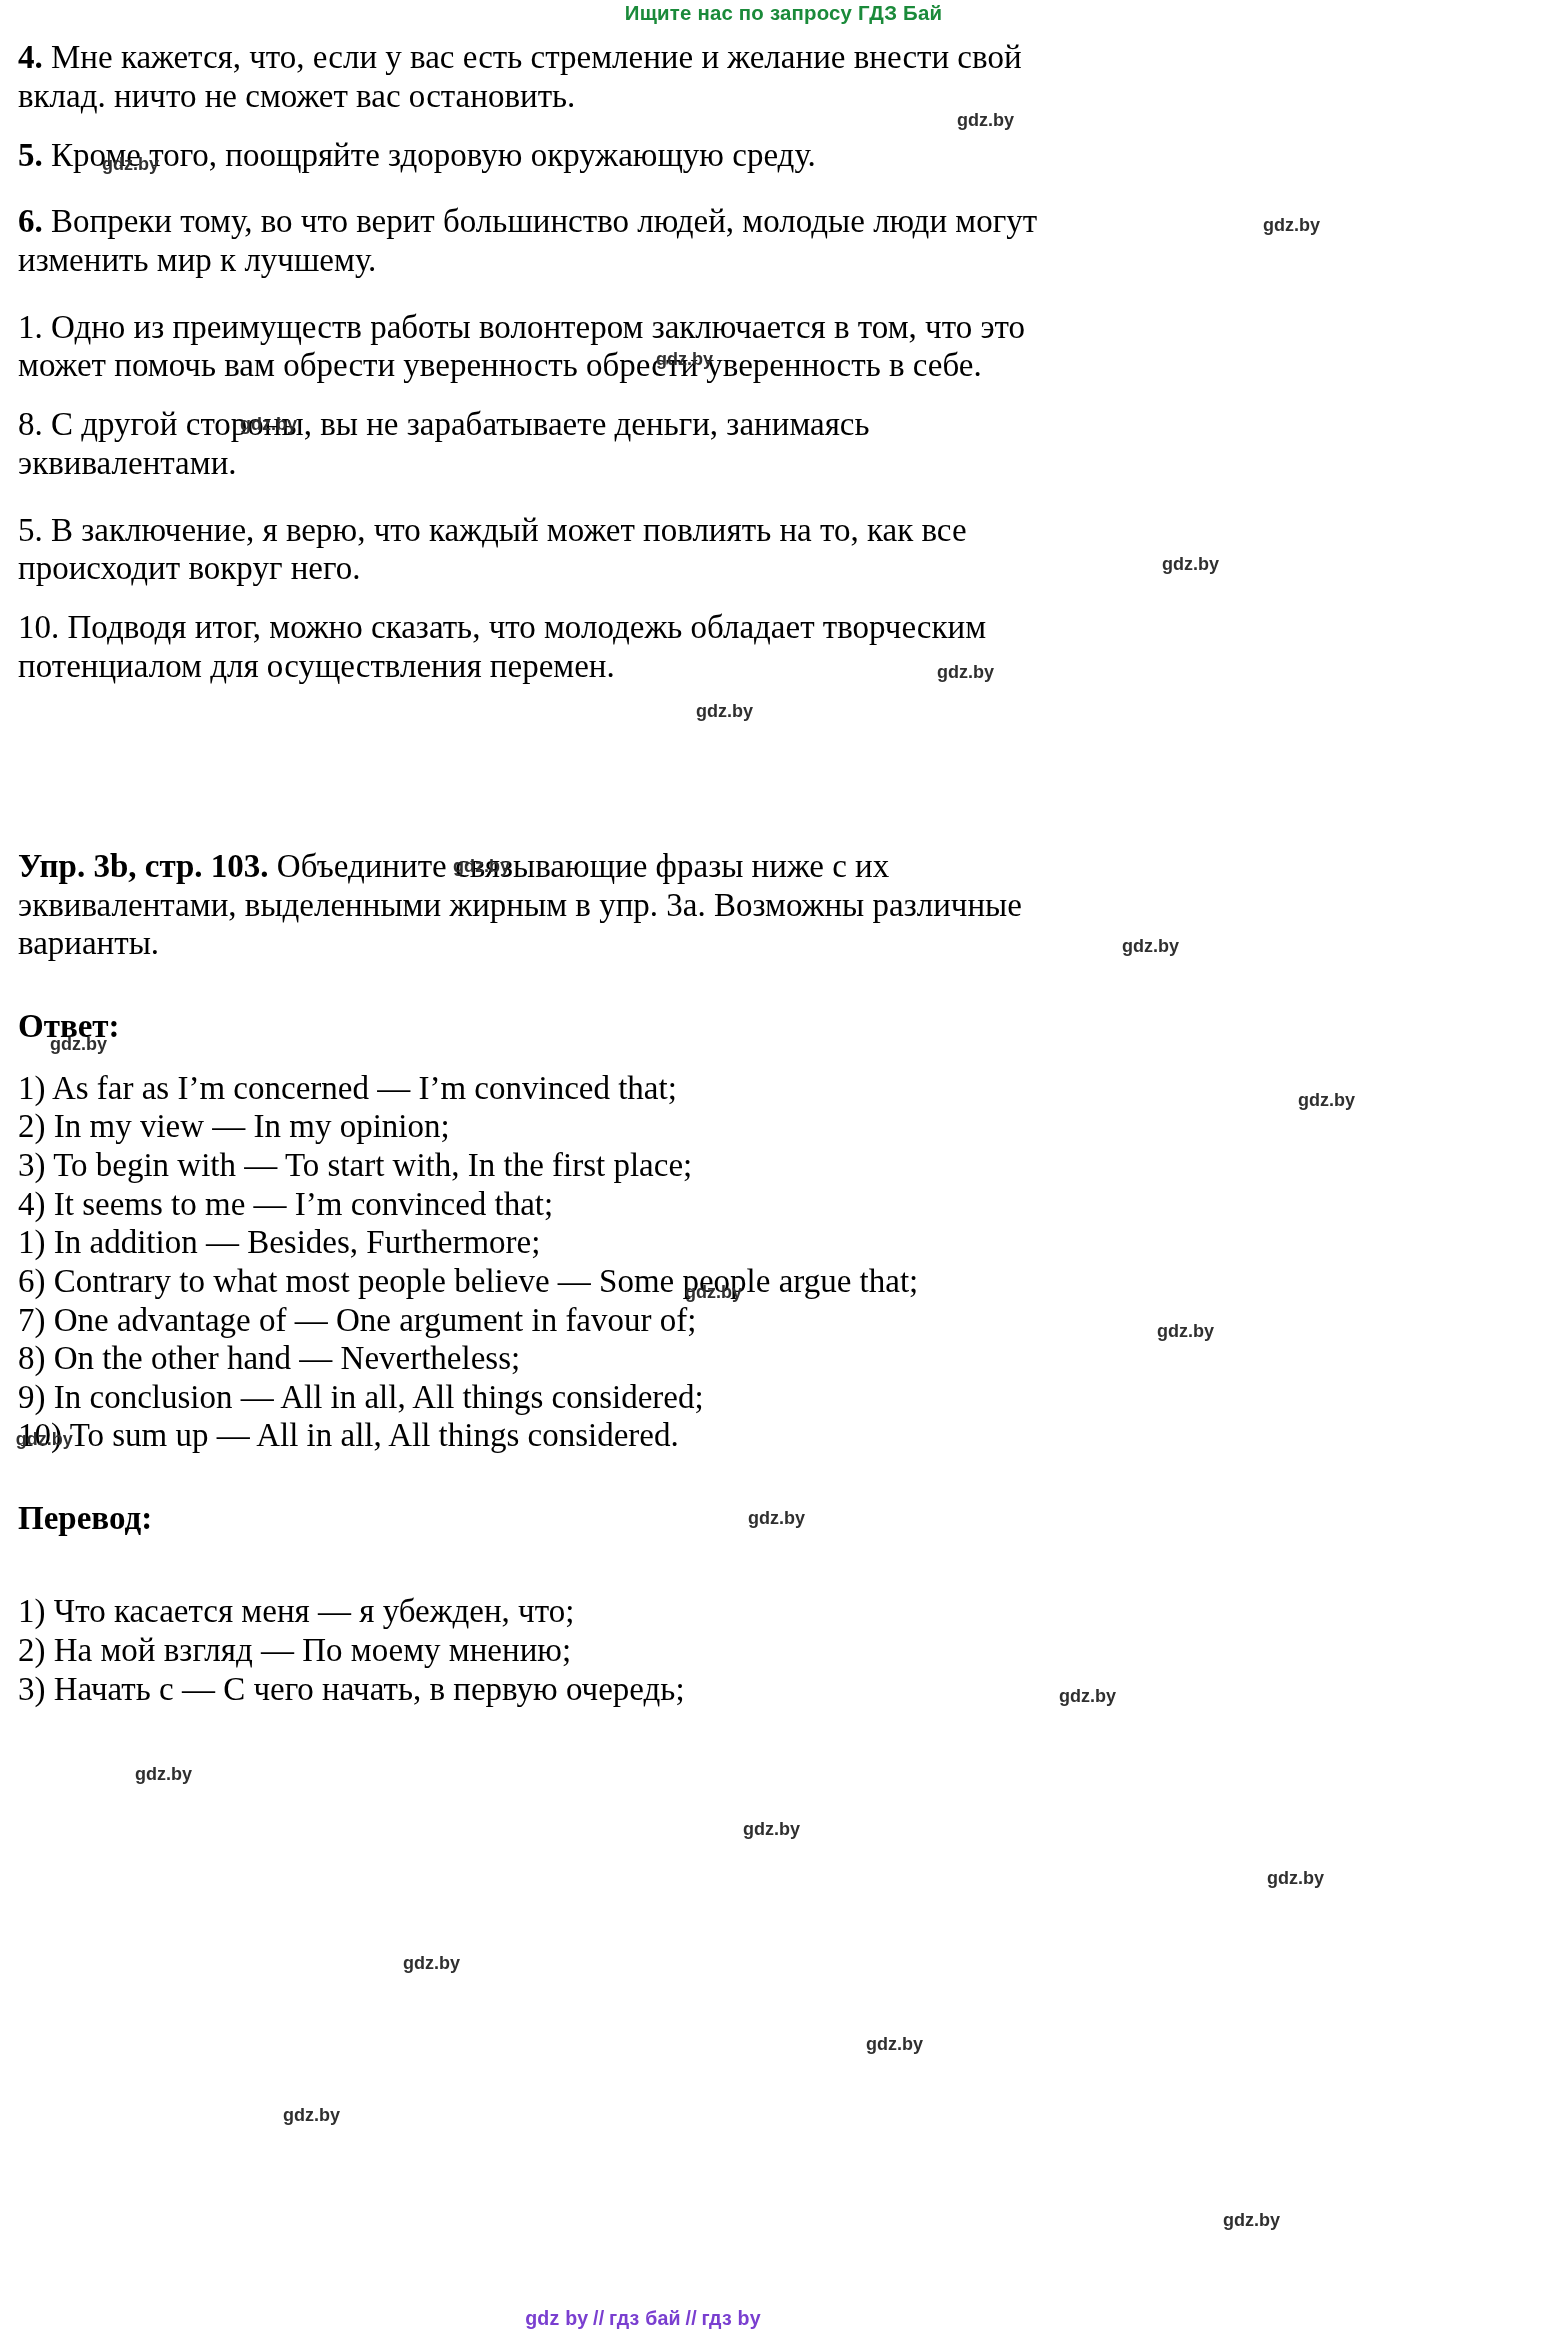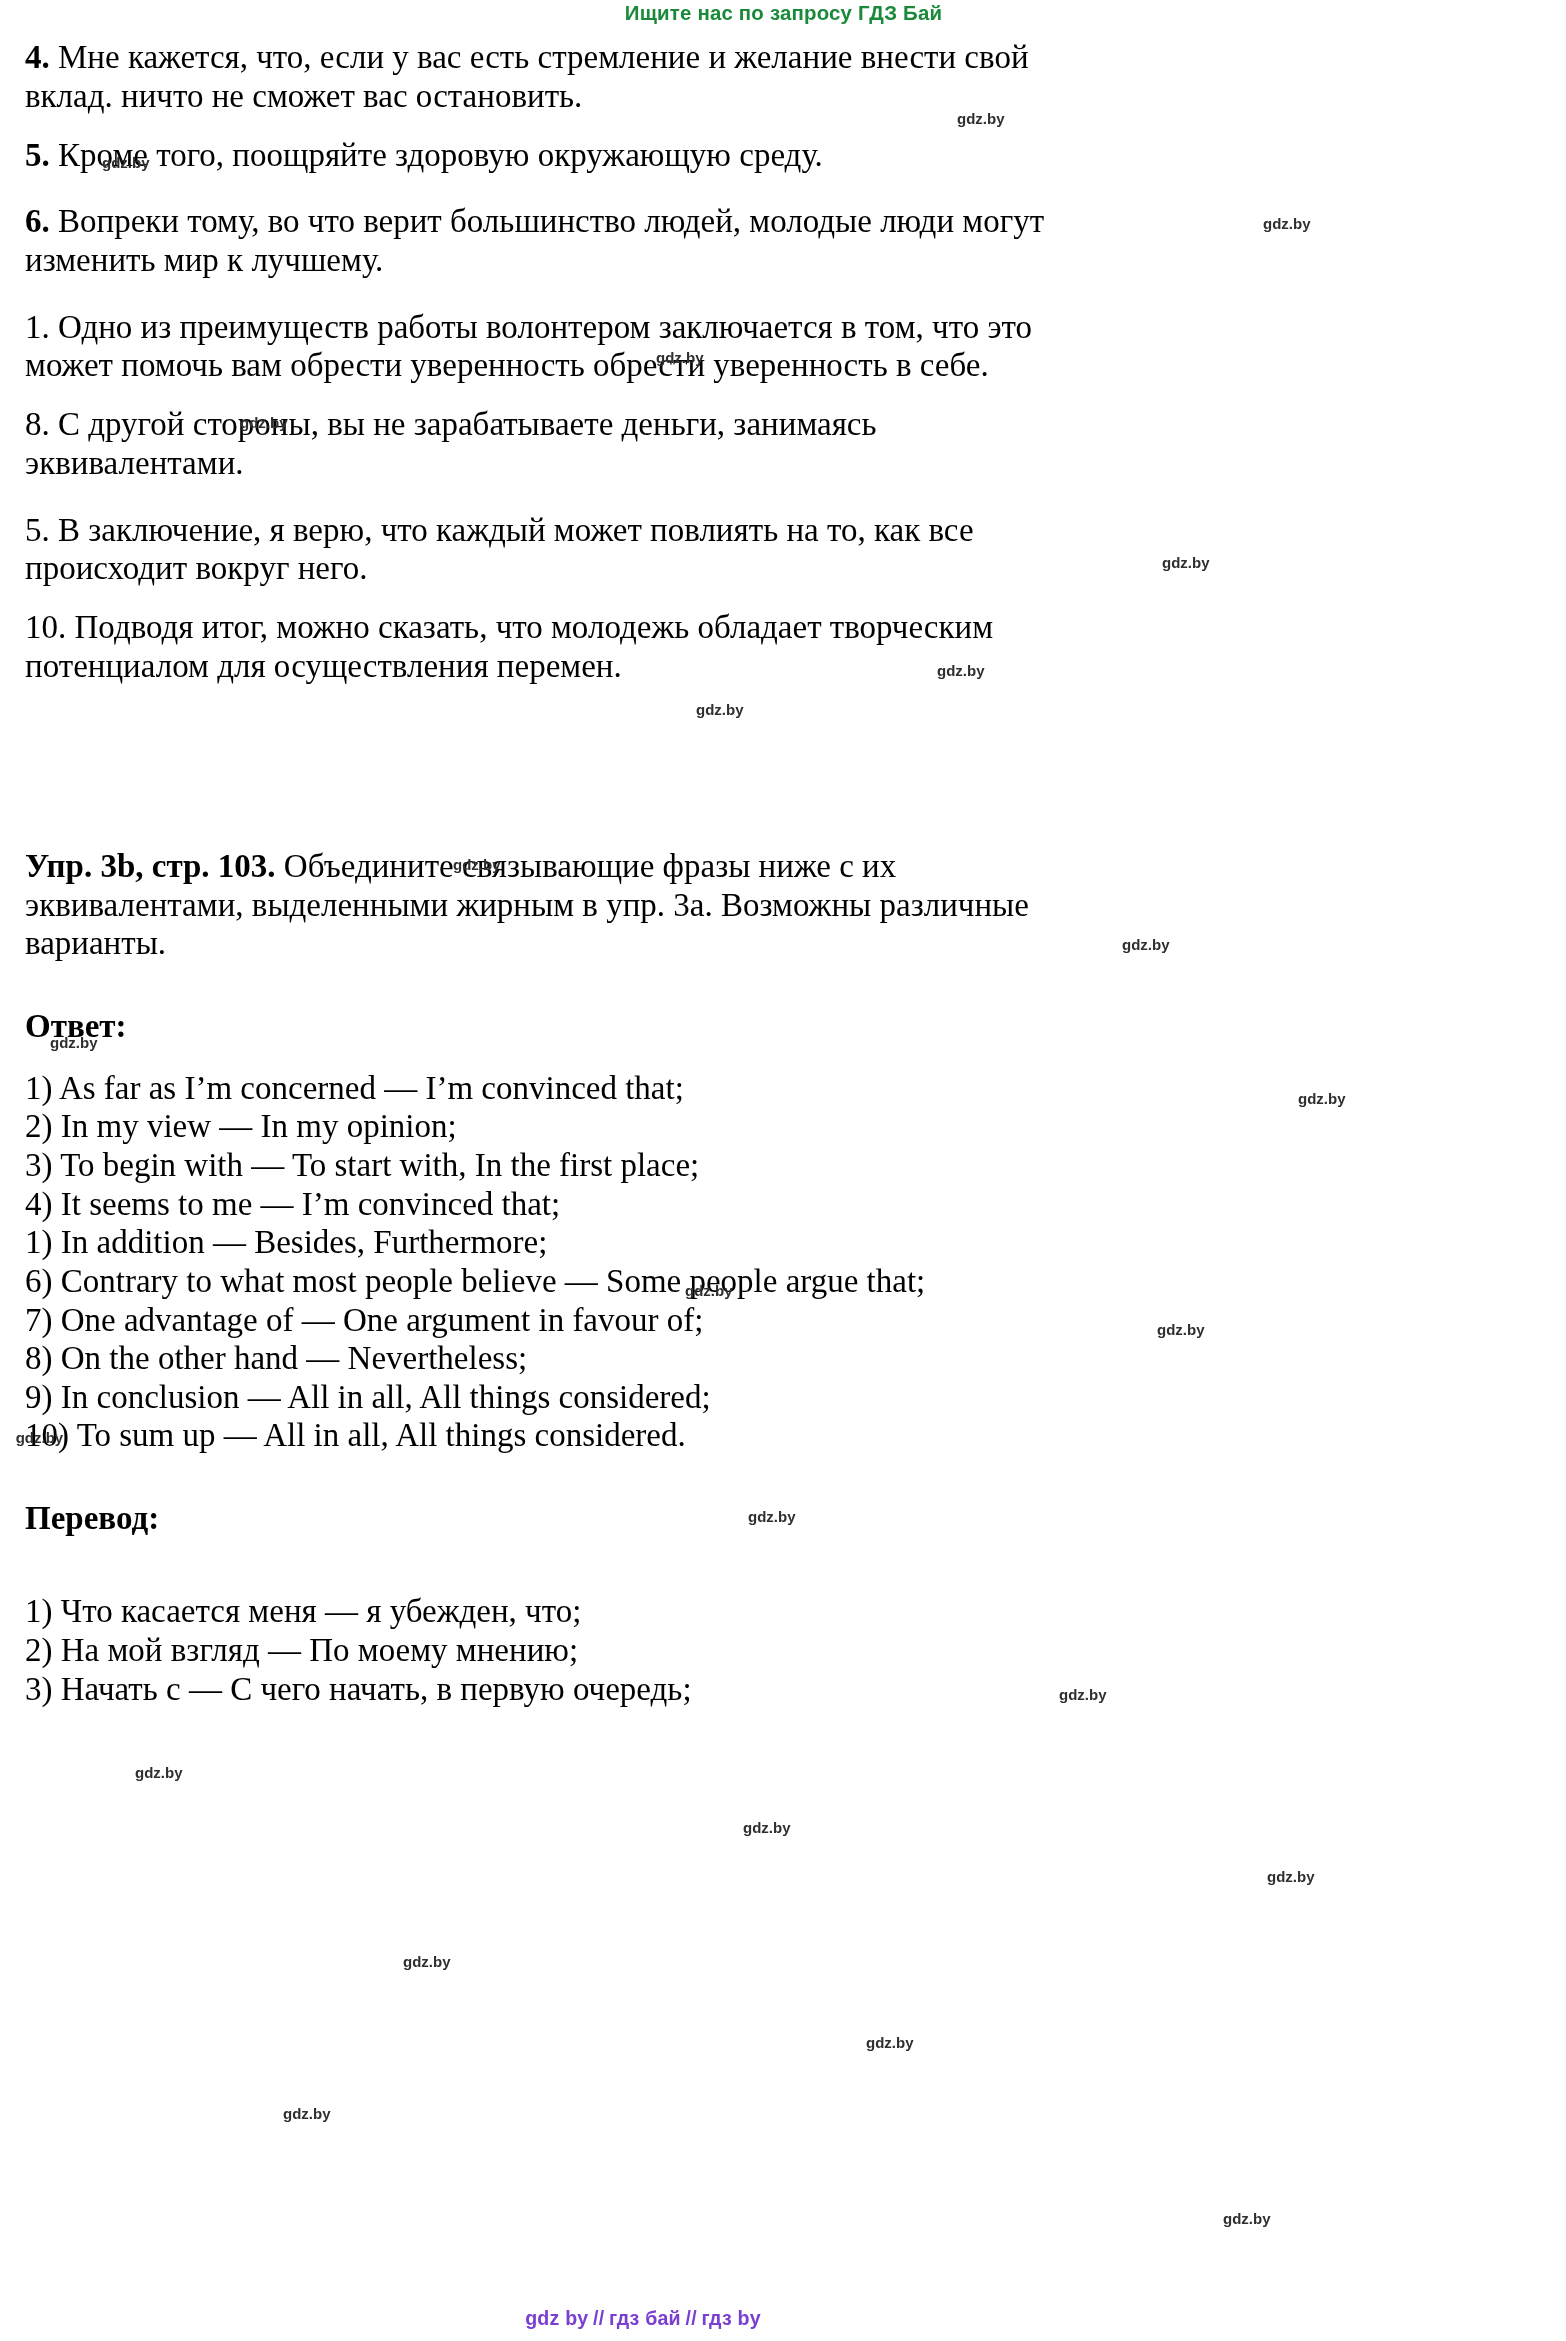--- a/index.html
+++ b/index.html
@@ -29,21 +29,21 @@
     width: 1567px;
     text-align: center;
     font-family: "Liberation Sans", sans-serif;
     font-weight: bold;
     font-size: 20.4px;
     color: #1a8a3a;
     letter-spacing: 0.2px;
   }
   .content {
     position: absolute;
-    left: 25px;
+    left: 18px;
     top: 38px;
     width: 1488px;
   }
   p.line {
     margin: 0;
     padding: 0;
     font-size: 33px;
     line-height: 1.17;
   }
   .blk {
@@ -57,21 +57,21 @@
     line-height: 1.19;
   }
   .heading {
     font-weight: bold;
     font-size: 33px;
   }
   .wm {
     position: absolute;
     font-family: "Liberation Sans", sans-serif;
     font-weight: bold;
-    font-size: 15px;
+    font-size: 18px;
     color: #2f2f2f;
     white-space: nowrap;
   }
   .footer {
     position: absolute;
     left: 0;
     bottom: 12.5px;
     width: 1286px;
     text-align: center;
     font-family: "Liberation Sans", sans-serif;

